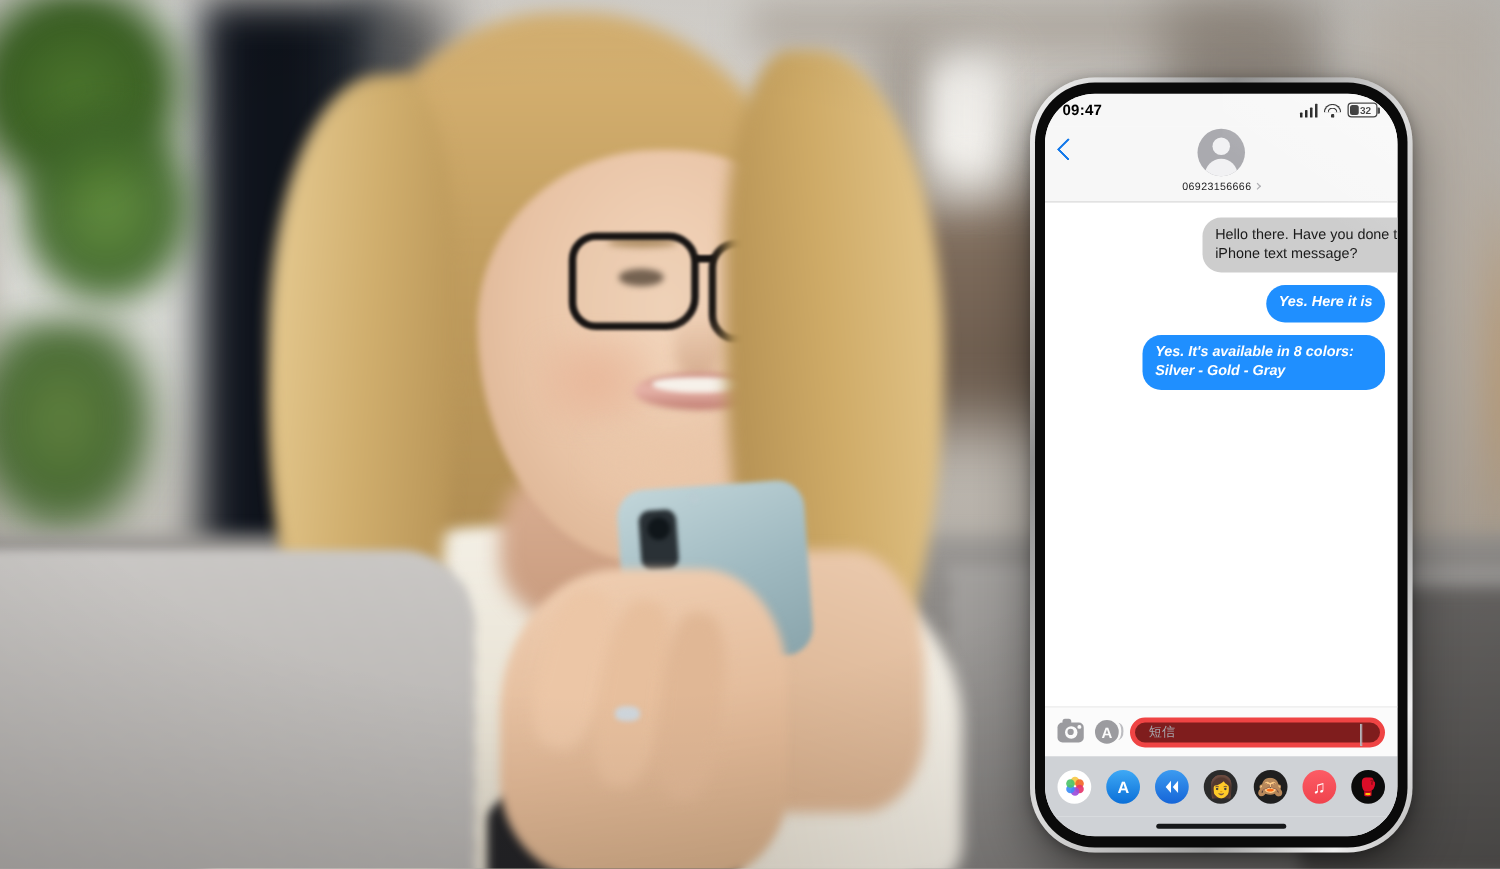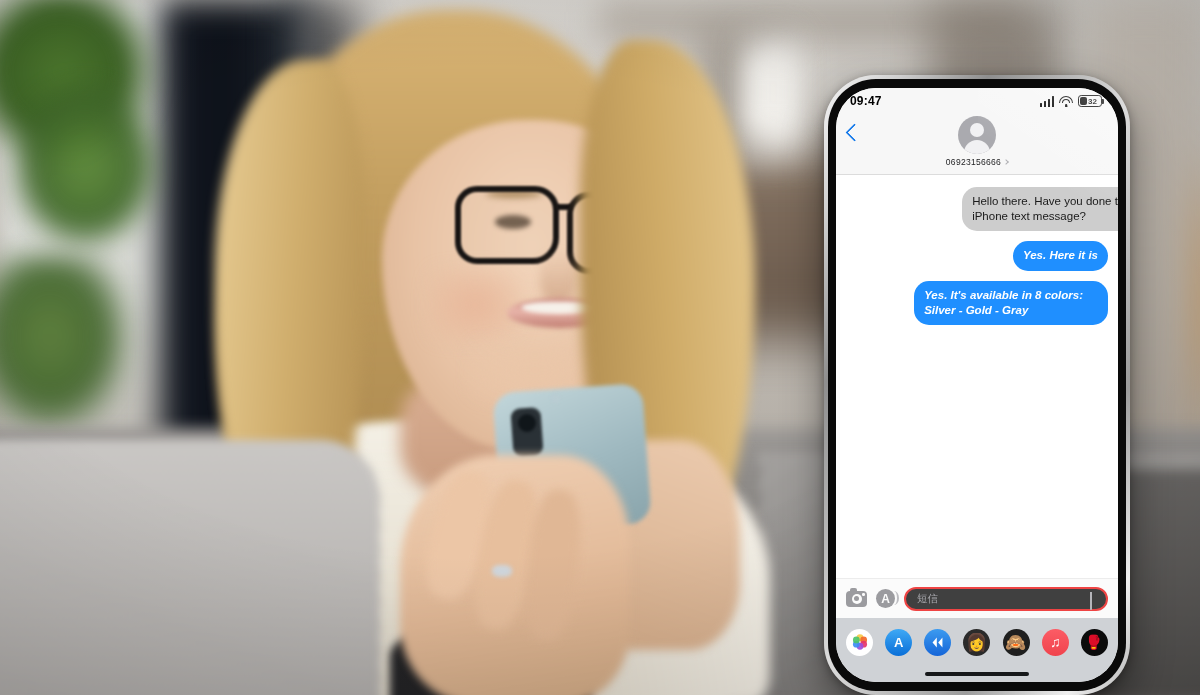--- a/index.html
+++ b/index.html
@@ -273,21 +273,21 @@
   }
   .vignette{
     position:absolute; inset:0;
     background:radial-gradient(ellipse at 40% 45%, rgba(0,0,0,0) 45%, rgba(0,0,0,.18) 100%);
     pointer-events:none;
   }
 
   
   #phone-mockup{
     position:absolute;
-    left:824px; top:75px;
+    left:824px; top:62px;
     width:306px; height:620px;
     border-radius:52px;
     background:linear-gradient(118deg,#f6f6f6 0%,#cfcfcf 12%,#8e8e8e 26%,#dcdcdc 50%,#9c9c9c 74%,#efefef 90%,#b5b5b5 100%);
     padding:4px;
     box-shadow:0 18px 42px rgba(0,0,0,.45), 0 2px 10px rgba(0,0,0,.3);
   }
   .phone-bezel{
     width:100%; height:100%;
     background:#0a0a0a;
     border-radius:48px;
@@ -450,22 +450,22 @@
     position:relative;
   }
   .appstore-icon:after{
     content:""; position:absolute; right:-4px; top:2px;
     width:8px; height:14px;
     border-right:2px solid #bdbdc1;
     border-radius:0 50% 50% 0/0 50% 50% 0;
   }
   .msg-field{
     flex:1; height:24px;
-    border:2px solid #ef4444; border-radius:13px;
-    background:#404040;
+    border:4px solid #ef4444; border-radius:13px;
+    background:#7f1d1d;
     display:flex; align-items:center; justify-content:space-between;
     padding:0 8px 0 11px;
   }
   .msg-placeholder{ font-size:10.5px; color:#a7a7ac; }
   .mic-icon{ width:8px; height:13px; position:relative; flex:none; }
   .mic-cap{ width:6px;height:8px;background:#b5b5ba;border-radius:3px;margin:0 auto;}
   .mic-base{ width:8px;height:4px;border:1.2px solid #b5b5ba;border-top:none;border-radius:0 0 5px 5px;margin:.5px auto 0;}
 
   
   .app-drawer{

